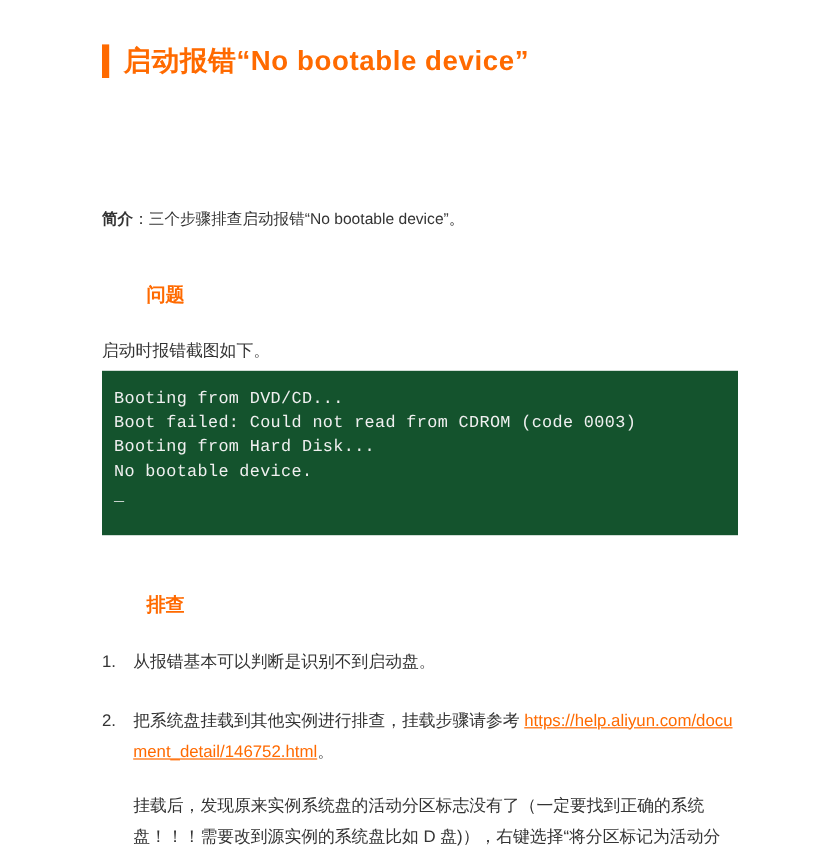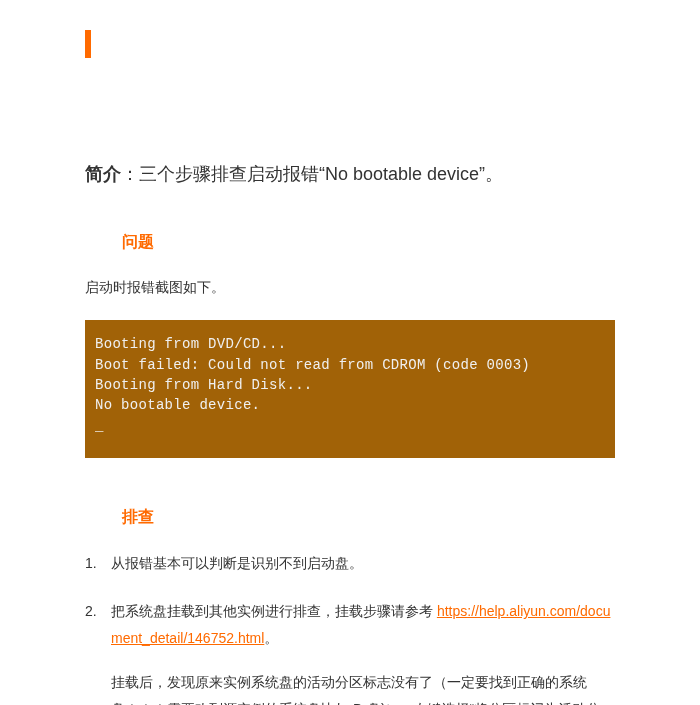--- a/index.html
+++ b/index.html
@@ -31,38 +31,38 @@
     }
     .title-text {
       font-size: 23px;
       font-weight: 600;
       color: #ff6a00;
       letter-spacing: 0.5px;
     }
     .intro-line {
       margin-bottom: 38px;
       color: #333;
-      font-size: 18px;
+      font-size: 13px;
     }
     .intro-label {
       font-weight: 600;
     }
     .section-heading {
       color: #ff6a00;
       font-size: 16px;
       font-weight: 600;
       margin-bottom: 18px;
       margin-left: 37px;
     }
     .body-text {
-      margin-bottom: 20px;
+      margin-bottom: 4px;
       color: #333;
     }
     .terminal {
-      background: #a16207;
+      background: #14532d;
       color: #f0f0f0;
       font-family: "Courier New", Consolas, monospace;
       font-size: 14px;
       padding: 14px 10px 22px 10px;
       line-height: 1.45;
       white-space: pre;
       margin-bottom: 45px;
       font-weight: 500;
       letter-spacing: 0.3px;
     }
@@ -92,20 +92,21 @@
       margin-top: 18px;
       line-height: 1.9;
       color: #333;
     }
   </style>
 </head>
 <body>
 
 <div class="title-section">
   <div class="title-bar"></div>
+  <div class="title-text">启动报错“No bootable device”</div>
 </div>
 
 <div class="intro-line">
   <span class="intro-label">简介</span><span>：三个步骤排查启动报错“No bootable device”。</span>
 </div>
 
 <div class="section-heading">问题</div>
 
 <div class="body-text">启动时报错截图如下。</div>
 

